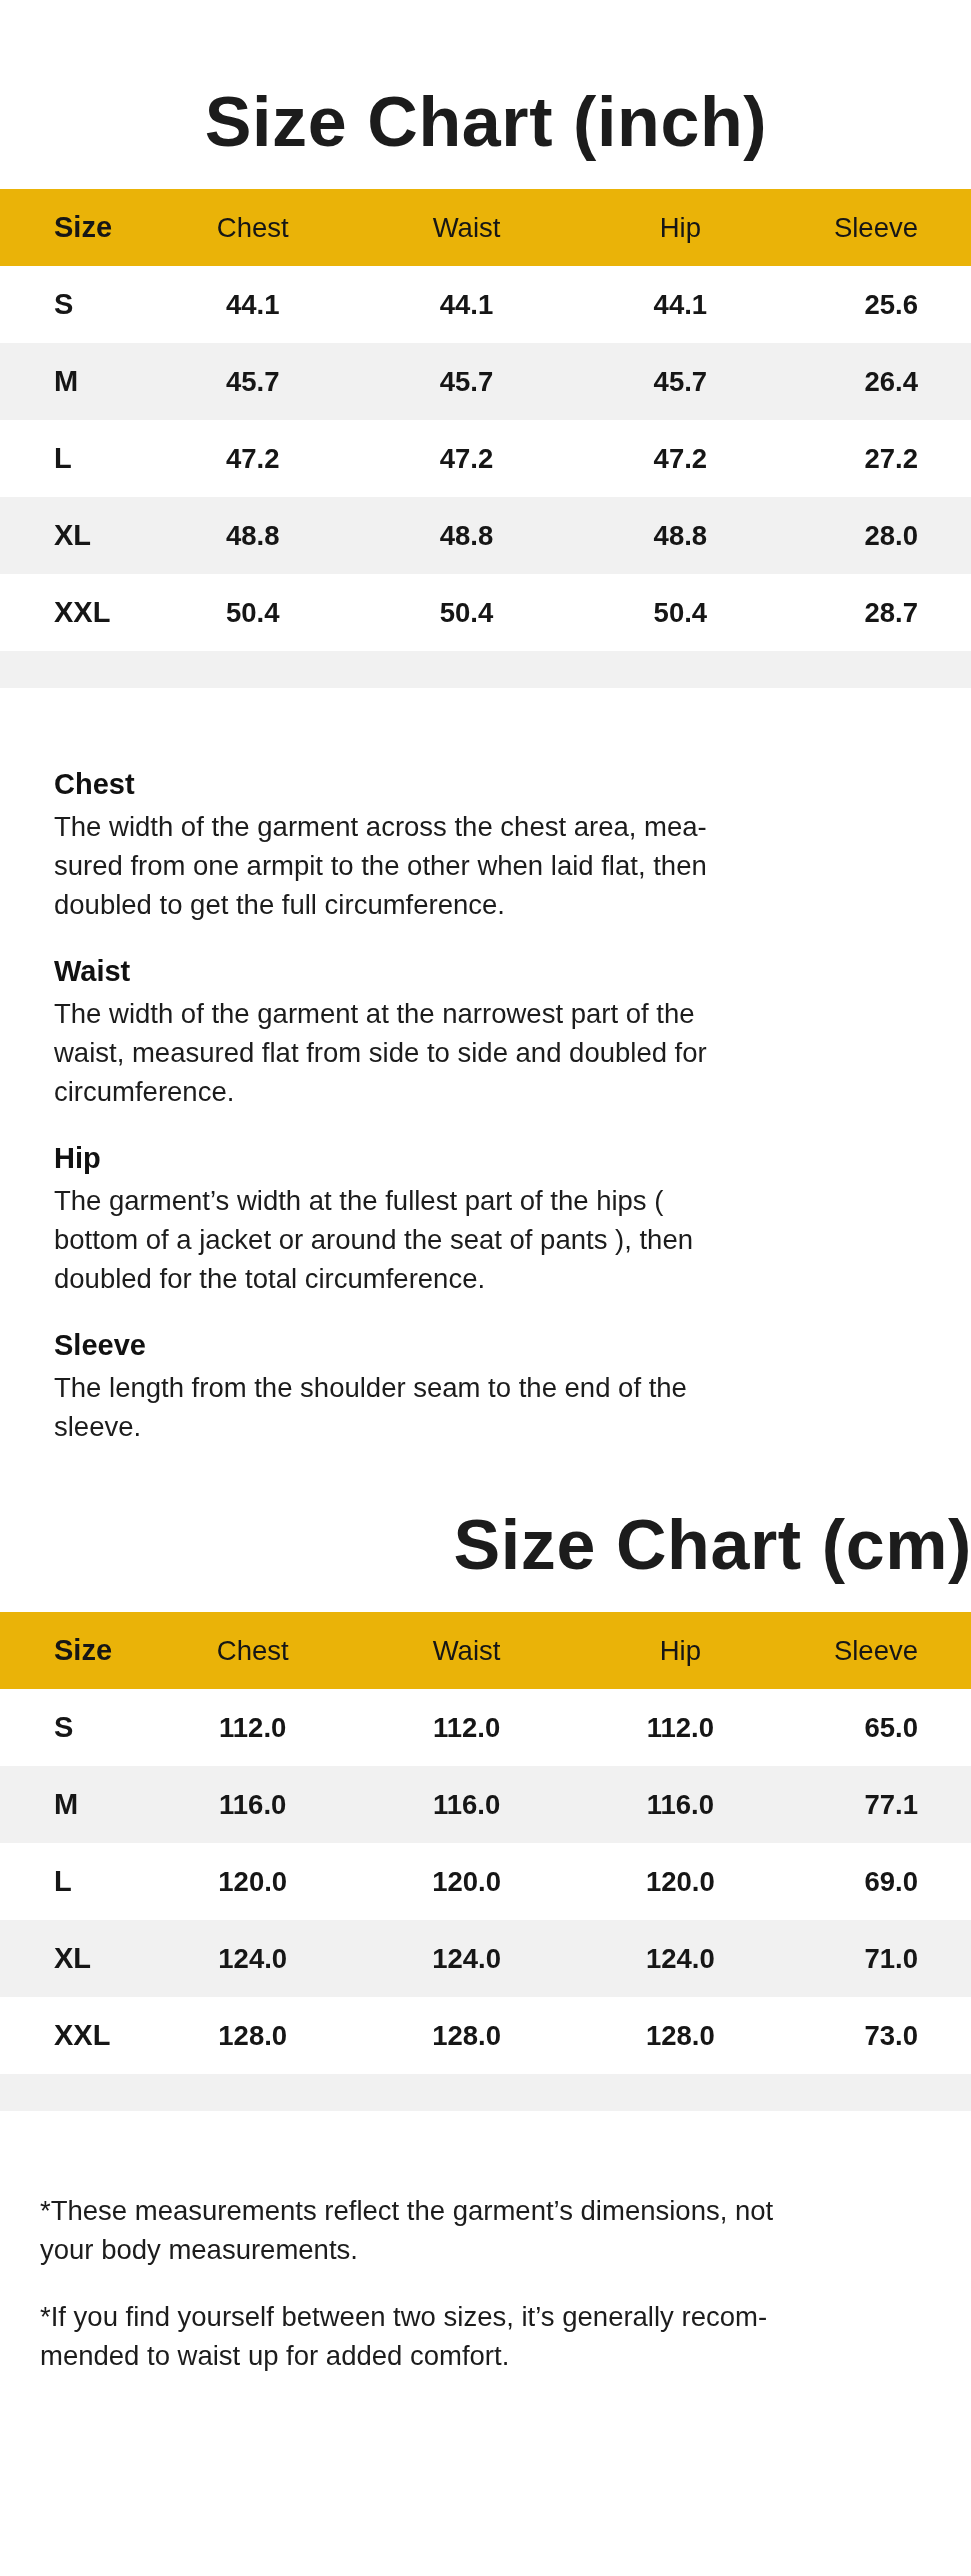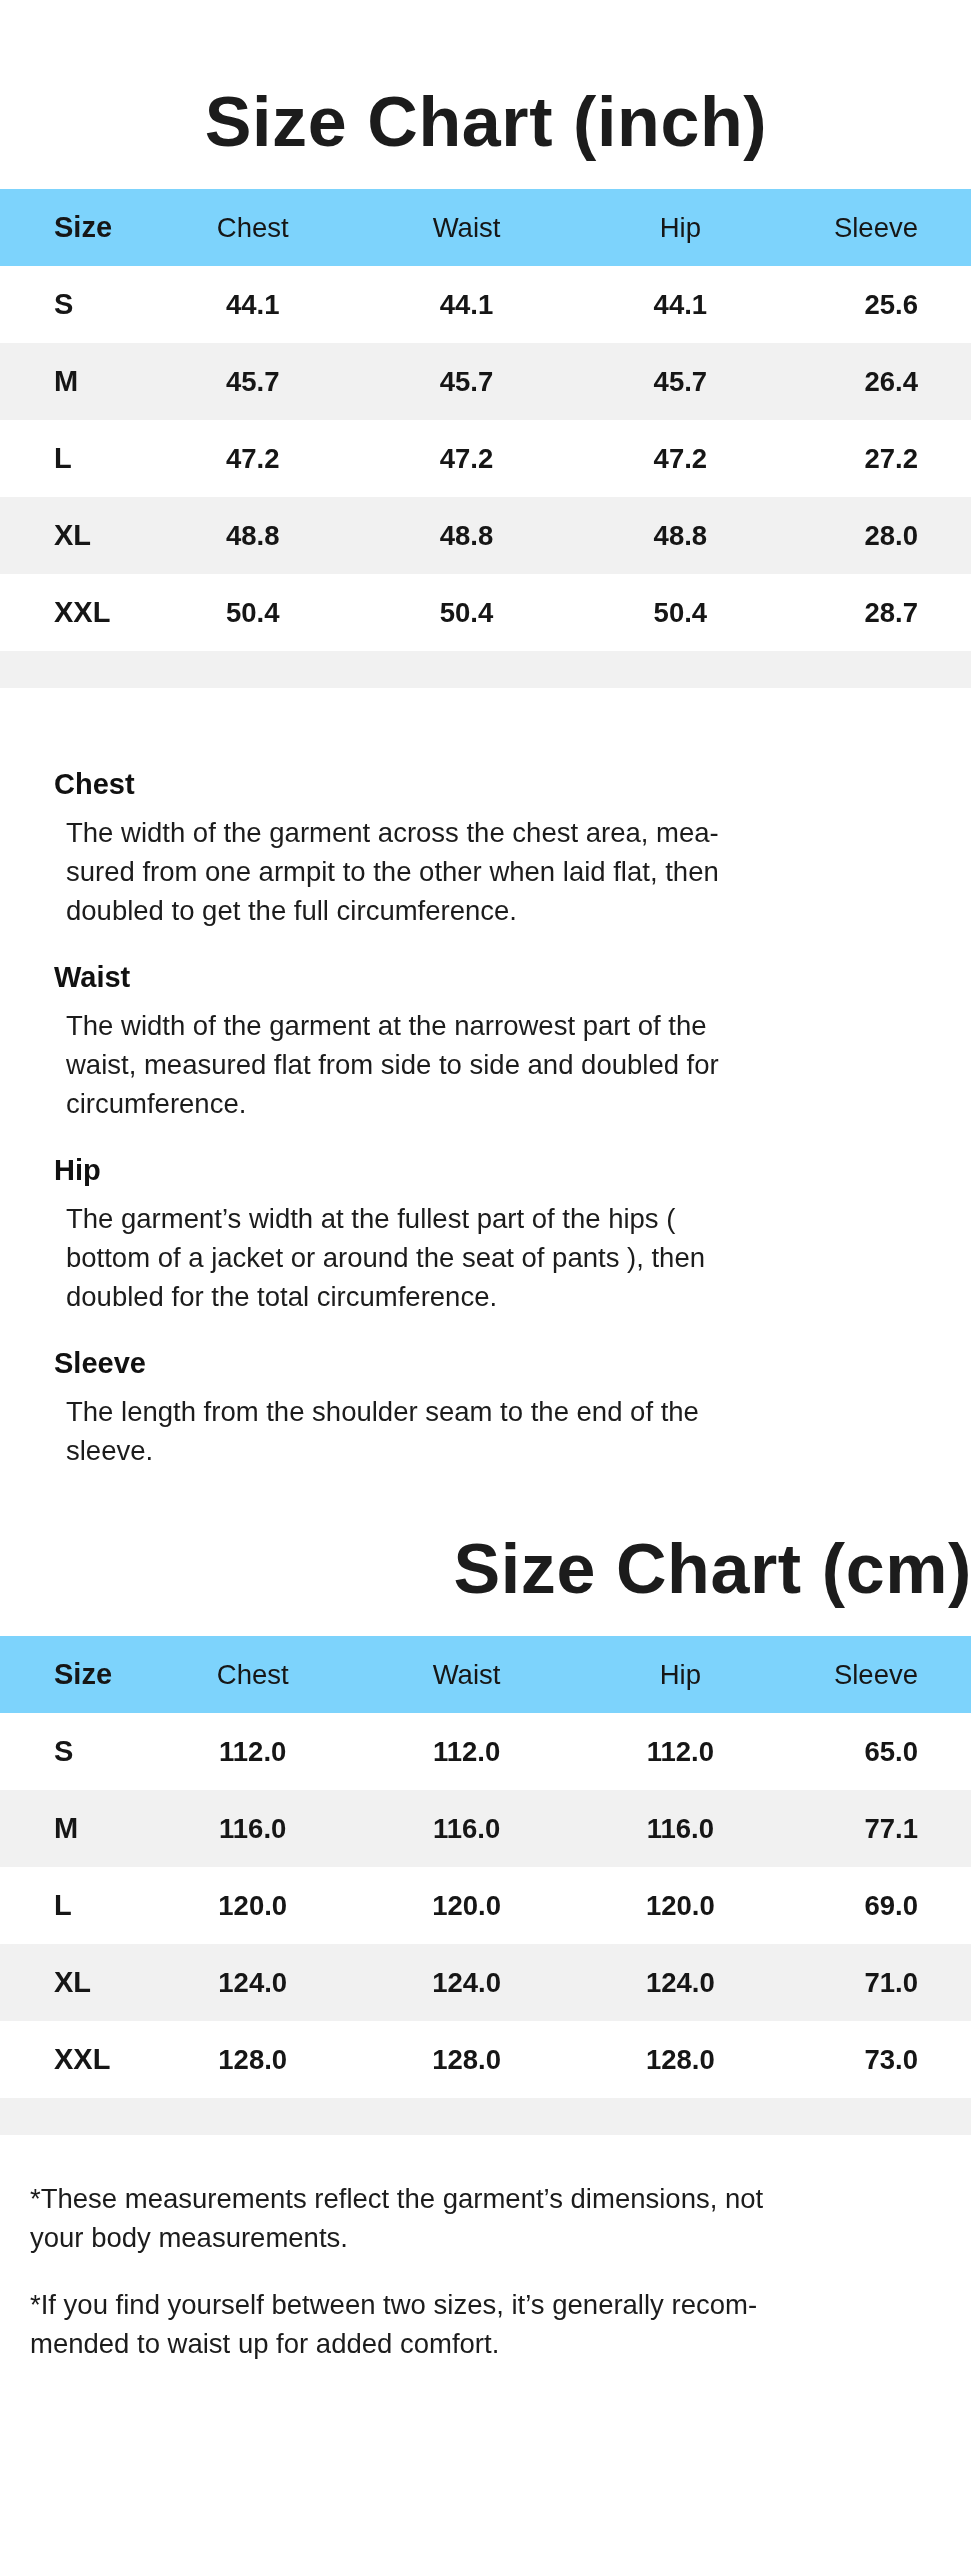--- a/index.html
+++ b/index.html
@@ -26,21 +26,21 @@
   .size-table-wrap { margin-top: 33px; width: 100%; }
   table.size-table {
     width: 100%;
     border-collapse: collapse;
     table-layout: fixed;
     font-size: 27.5px;
     color: #161616;
   }
   table.size-table thead th {
     height: 77px;
-    background: #7dd3fc;
+    background: #eab308;
     font-weight: 500;
     font-size: 27.5px;
   }
   table.size-table th.c0,
   table.size-table td.c0 {
     text-align: left;
     padding-left: 54px;
     font-weight: 700;
     font-size: 29px;
   }
@@ -58,25 +58,25 @@
     font-size: 29px;
     font-weight: 700;
     margin: 31px 0 6px 0;
     color: #111111;
   }
   .def-term:first-child { margin-top: 0; }
   .def-text {
     font-size: 27.5px;
     line-height: 39px;
     font-weight: 400;
-    margin: 12px;
+    margin: 0;
     white-space: pre-line;
     color: #1c1c1c;
   }
-  .footnotes { margin-top: 44px; padding: 0 30px; }
+  .footnotes { margin-top: 80px; padding: 0 40px; }
   .footnote {
     font-size: 27.5px;
     line-height: 39px;
     margin: 0 0 27.5px 0;
     white-space: pre-line;
     color: #1c1c1c;
   }
 </style>
 </head>
 <body>

